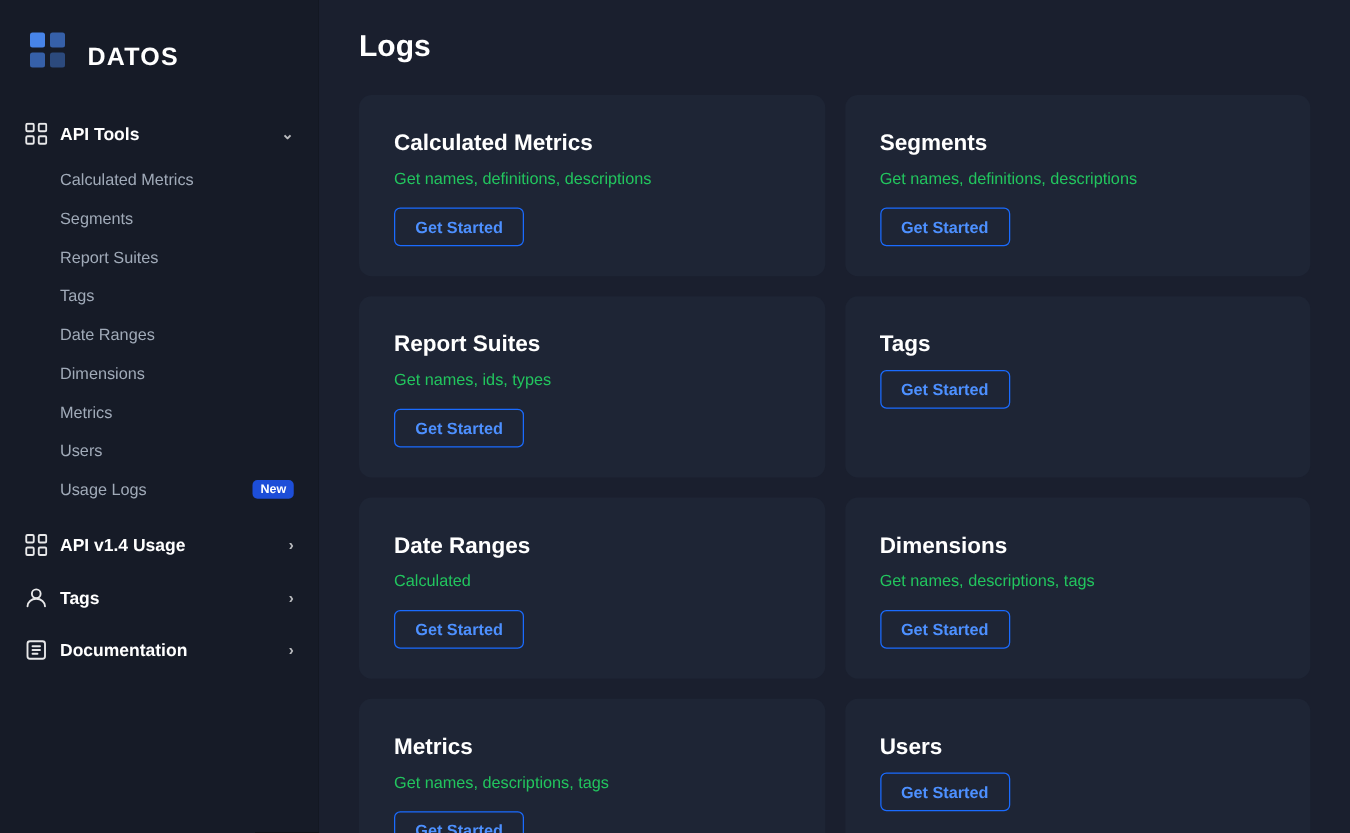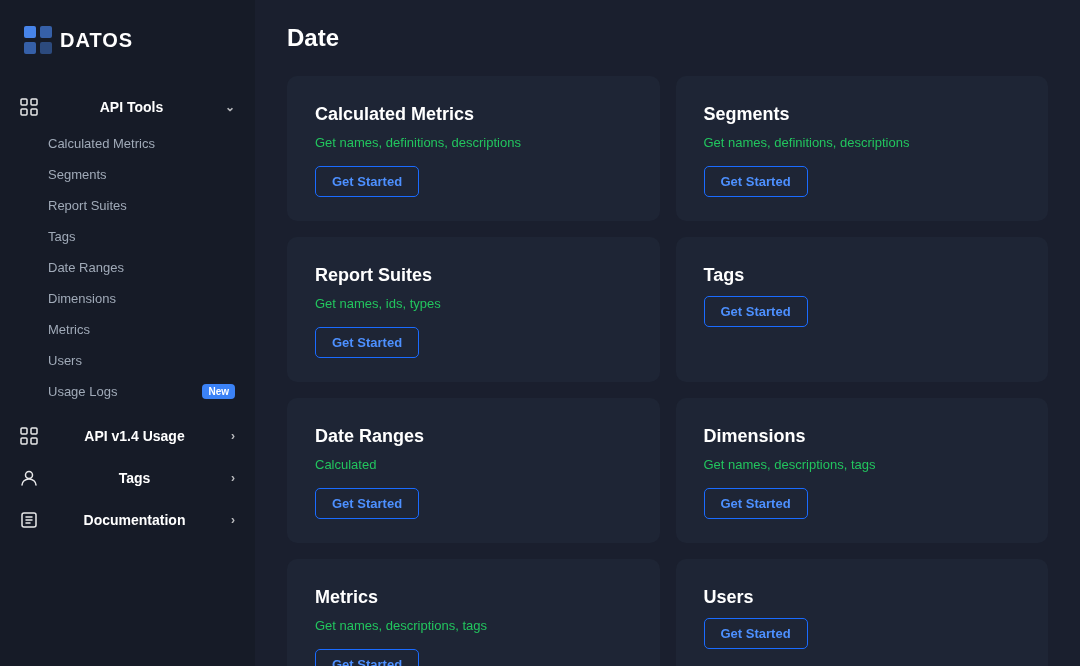--- a/index.html
+++ b/index.html
@@ -18,22 +18,22 @@
       min-width: 255px;
       background: #161b27;
       display: flex;
       flex-direction: column;
       padding: 0;
       overflow-y: auto;
     }
 
     .sidebar-logo {
       display: flex;
-      align-items: center;
-      gap: 4px;
+      align-items: flex-end;
+      gap: 14px;
       padding: 22px 20px 22px 20px;
     }
 
     .logo-icon {
       width: 36px;
       height: 36px;
     }
 
     .logo-text {
       font-size: 20px;
@@ -63,21 +63,20 @@
     }
 
     .nav-group-icon {
       width: 18px;
       height: 18px;
       opacity: 0.9;
     }
 
     .nav-group-label {
       flex: 1;
-      text-align: center;
     }
 
     .nav-chevron {
       font-size: 12px;
       opacity: 0.7;
     }
 
     .nav-sub-items {
       padding: 2px 0 6px 0;
     }
@@ -87,21 +86,21 @@
       align-items: center;
       gap: 8px;
       padding: 8px 20px 8px 48px;
       font-size: 13px;
       color: #a0aab8;
       cursor: pointer;
       position: relative;
     }
 
     .nav-sub-item .badge-new {
-      background: #3b82f6;
+      background: #1d4ed8;
       color: #fff;
       font-size: 10px;
       font-weight: 700;
       padding: 2px 6px;
       border-radius: 4px;
       margin-left: auto;
     }
 
     
     .main {
@@ -256,21 +255,21 @@
         </svg>
         <span class="nav-group-label">Documentation</span>
         <span class="nav-chevron">›</span>
       </div>
     </div>
 
   </nav>
 </aside>
 
 <main class="main">
-  <h1 class="page-title">Date</h1>
+  <h1 class="page-title">Logs</h1>
 
   <div class="cards-grid">
 
     <div class="card">
       <div class="card-title">Calculated Metrics</div>
       <div class="card-desc">Get names, definitions, descriptions</div>
       <button class="btn-get-started">Get Started</button>
     </div>
 
     <div class="card">

